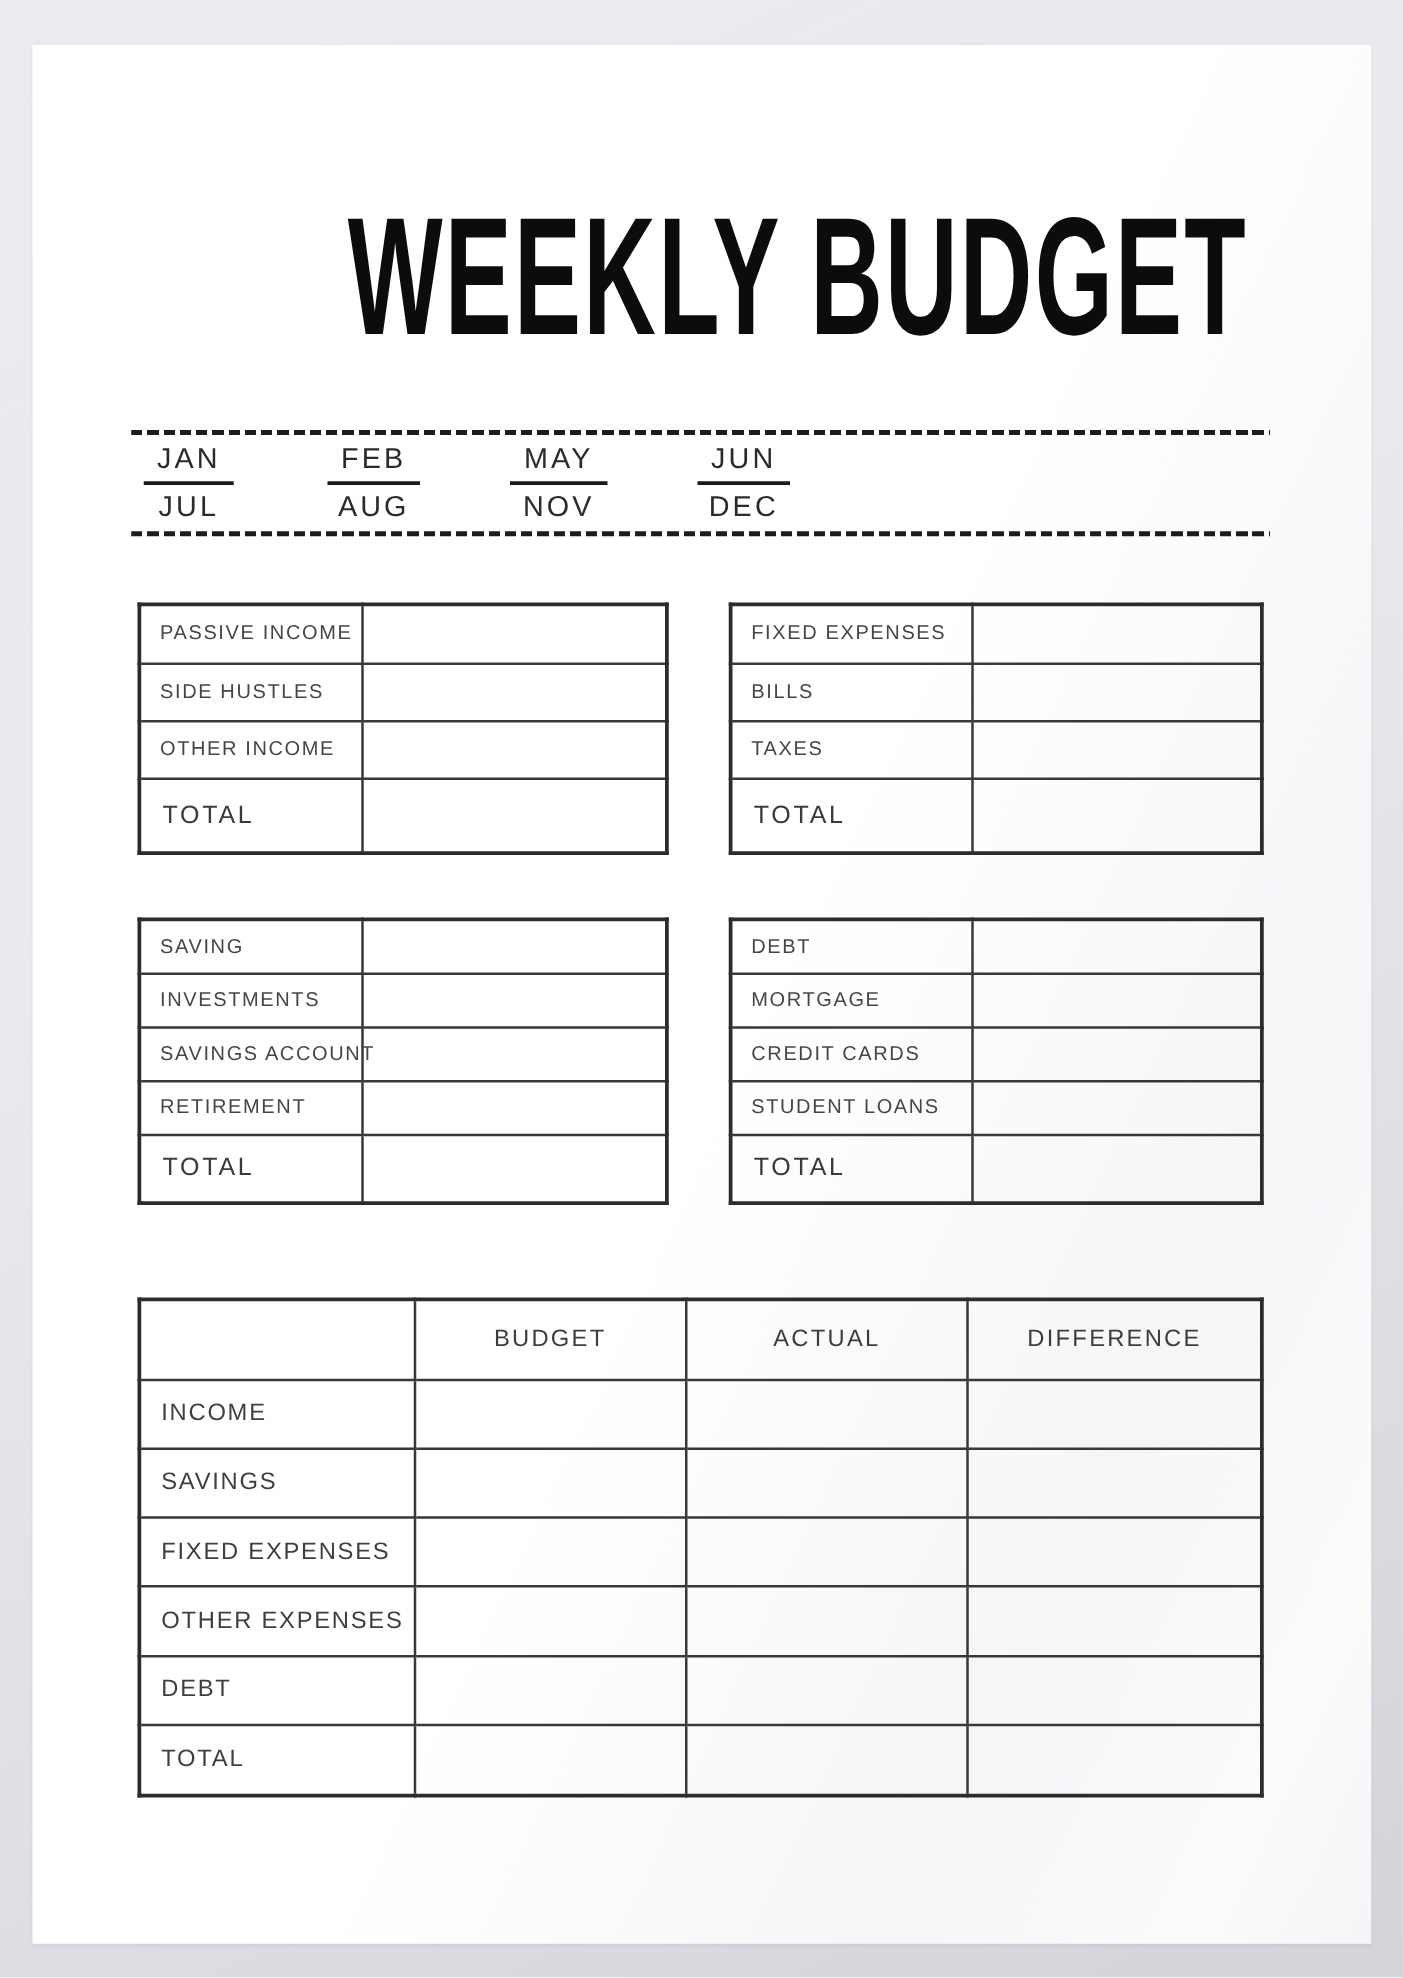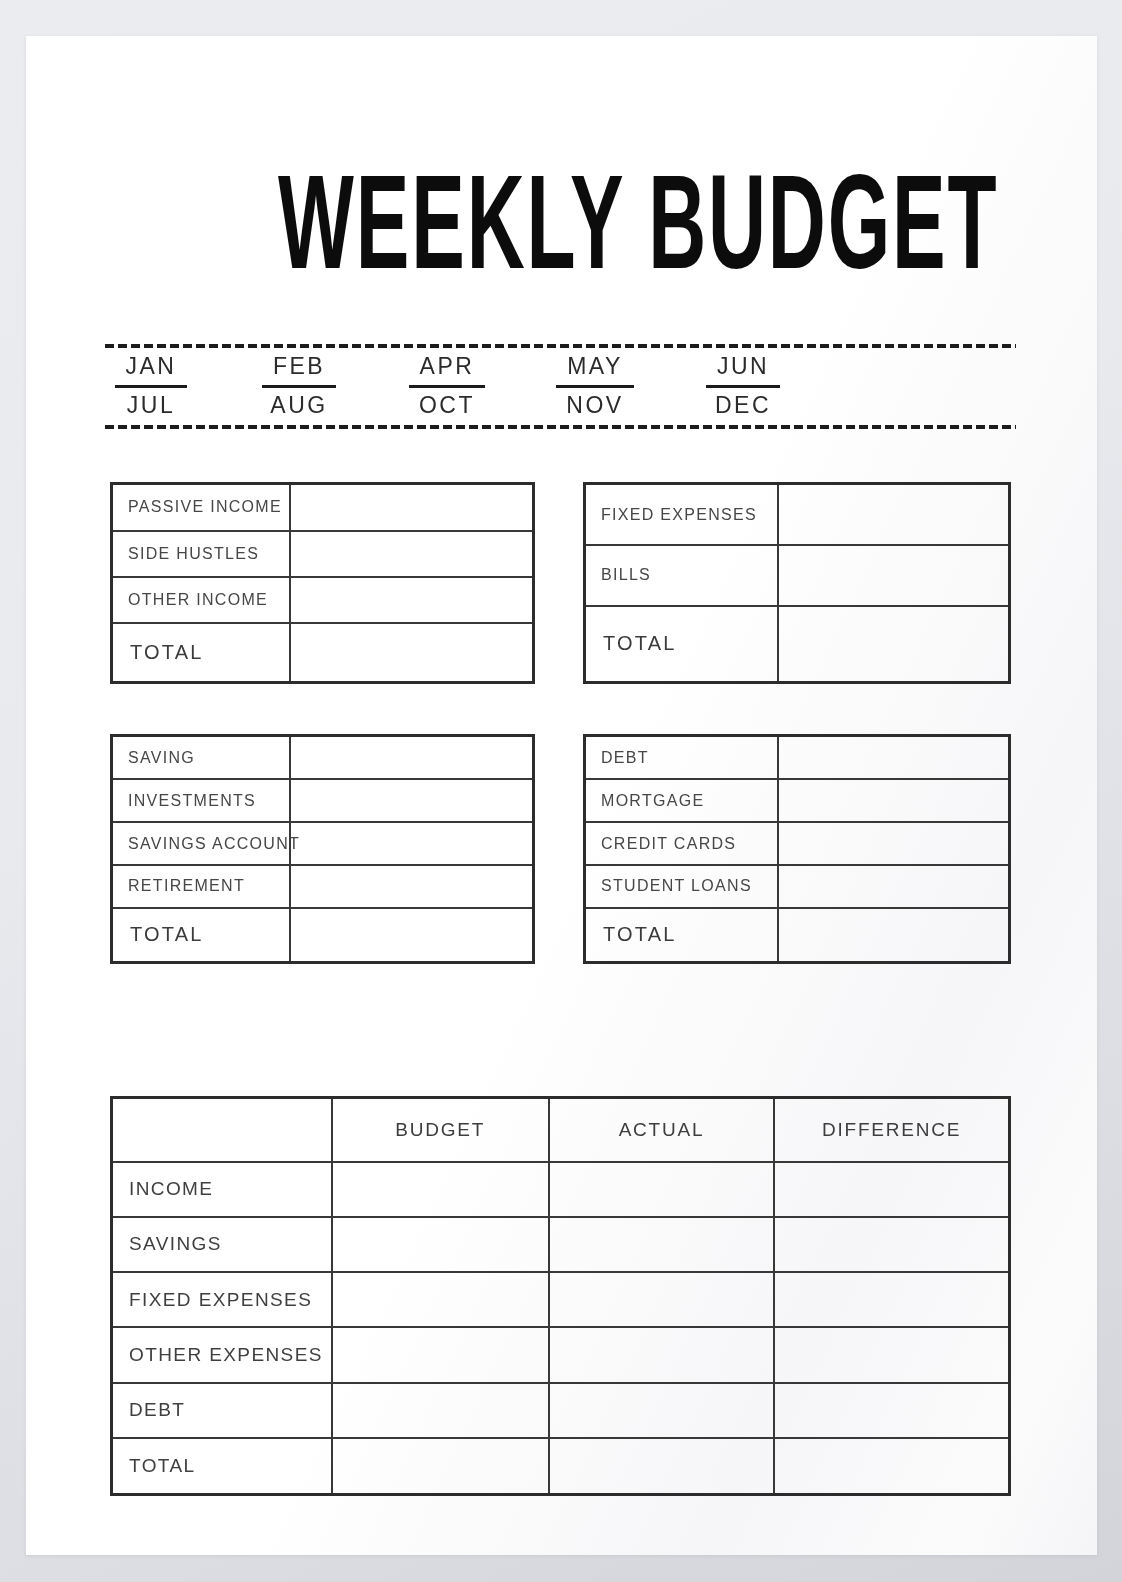--- a/index.html
+++ b/index.html
@@ -50,21 +50,21 @@
   .t-income { left:84px; top:446px; }
   .t-fixed  { left:557px; top:446px; }
   .t-saving { left:84px; top:698px; }
   .t-debt   { left:557px; top:698px; }
   .lbl {
     font-size:16px; letter-spacing:1.3px; color:#464646; padding-left:15px;
     font-weight:400; white-space:nowrap;
   }
   .total-lbl { font-size:20px; letter-spacing:2.2px; color:#3b3b3b; padding-left:17px; }
 
-  .sum { left:84px; top:1060px; width:901px; height:400px; }
+  .sum { left:84px; top:1002px; width:901px; height:400px; }
   .sum thead tr { height:64px; }
   .sum th { font-weight:400; font-size:19px; letter-spacing:1.8px; color:#3d3d3d; text-align:center; }
   .sum .row-lbl { font-size:19px; letter-spacing:1.4px; color:#3f3f3f; padding-left:16px; white-space:nowrap; }
   .c0 { width:24.5%; } .c1 { width:24.2%; } .c2 { width:25.1%; } .c3 { width:26.2%; }
   .mini.l col.lc { width:42.4%; } .mini.r col.lc { width:45.6%; }
 </style>
 </head>
 <body>
 
 <div class="page">
@@ -78,24 +78,20 @@
     <div class="months-row">
       <div class="month-col">
         <span class="month-top">JAN</span>
         <span class="month-bottom">JUL</span>
       </div>
       <div class="month-col">
         <span class="month-top">FEB</span>
         <span class="month-bottom">AUG</span>
       </div>
       <div class="month-col">
-        <span class="month-top">APR</span>
-        <span class="month-bottom">OCT</span>
-      </div>
-      <div class="month-col">
         <span class="month-top">MAY</span>
         <span class="month-bottom">NOV</span>
       </div>
       <div class="month-col">
         <span class="month-top">JUN</span>
         <span class="month-bottom">DEC</span>
       </div>
     </div>
     <div class="dash-line dash-bottom"></div>
   </div>
@@ -130,20 +126,24 @@
         <col class="lc">
         <col>
       </colgroup>
     <tbody>
       <tr>
         <td class="lbl">FIXED EXPENSES</td>
         <td></td>
       </tr>
       <tr>
         <td class="lbl">BILLS</td>
+        <td></td>
+      </tr>
+      <tr>
+        <td class="lbl">TAXES</td>
         <td></td>
       </tr>
       <tr>
         <td class="total-lbl">TOTAL</td>
         <td></td>
       </tr>
     </tbody>
   </table>
 
   <table class="mini l t-saving">

